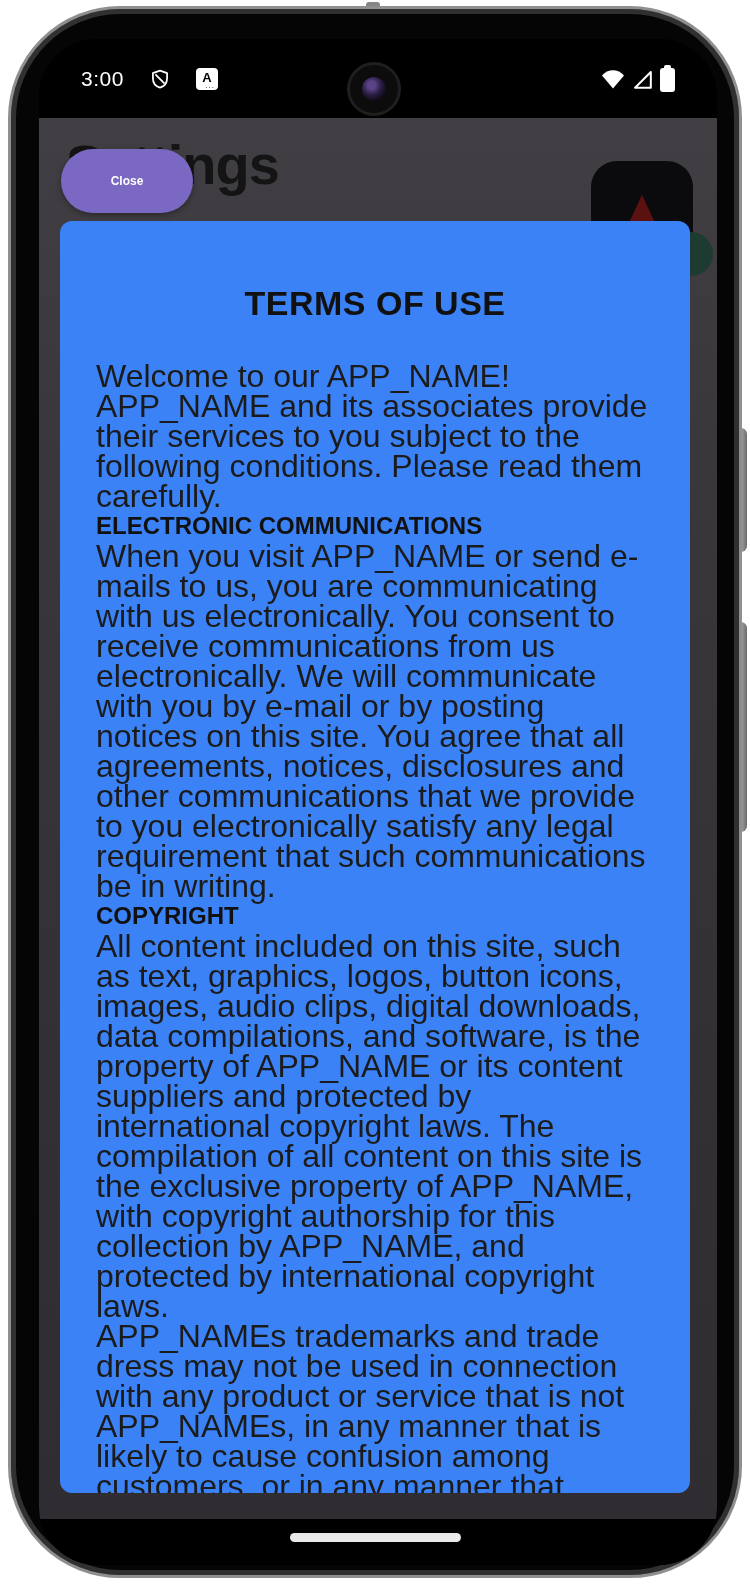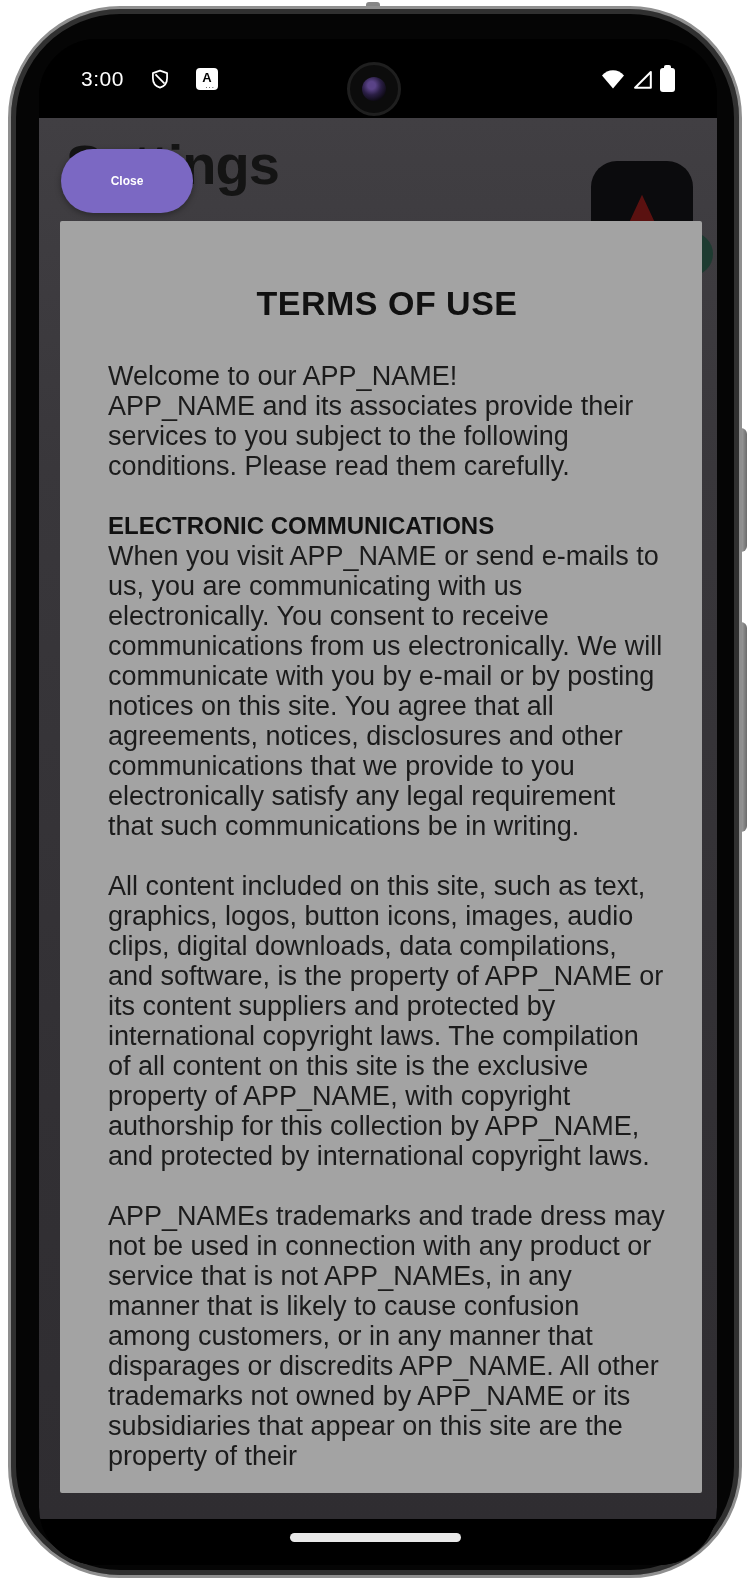--- a/index.html
+++ b/index.html
@@ -37,29 +37,29 @@
   
   .settings-layer{position:absolute;left:0;top:79px;width:100%;height:1401px;
     background:linear-gradient(180deg,#413f43 0%,#39373b 25%,#323034 70%,#2f2d31 100%);}
   .settings-title{position:absolute;left:27px;top:14px;font-size:56px;font-weight:700;
     color:#141414;letter-spacing:-1px;}
   .app-icon{position:absolute;left:552px;top:43px;width:102px;height:114px;border-radius:26px;
     background:#0b0b0d;display:flex;align-items:center;justify-content:center;}
   .app-badge{position:absolute;left:630px;top:114px;width:44px;height:44px;border-radius:50%;
     background:#1e3b31;}
   
-  .modal{position:absolute;left:21px;top:182px;width:630px;height:1272px;background:#a3a3a3;
-    border-radius:2px;overflow:hidden;z-index:5;padding-left:12px;}
+  .modal{position:absolute;left:21px;top:182px;width:630px;height:1272px;background:#3b82f6;
+    border-radius:12px;overflow:hidden;z-index:5;}
   .modal-inner{box-sizing:border-box;padding:60px 36px 0 36px;color:#1b1b1b;}
   .terms-title{text-align:center;font-size:34px;font-weight:800;color:#111;
     letter-spacing:.5px;margin:0 0 36px 0;line-height:44px;}
-  .section{margin-top:30px;}
+  .section{}
   .section.first{margin-top:0;}
   .section .heading{font-size:24px;font-weight:700;line-height:30px;color:#111;}
-  .section .body{font-size:27px;font-weight:400;line-height:30px;white-space:pre-line;}
+  .section .body{font-size:32px;font-weight:400;line-height:30px;white-space:pre-line;}
   .close-btn{position:absolute;left:22px;top:110px;width:132px;height:64px;border:none;
     background:#7b68c3;border-radius:32px;color:#fff;font-size:12px;font-weight:700;
     font-family:"Liberation Sans",sans-serif;z-index:6;cursor:pointer;
     box-shadow:0 2px 6px rgba(0,0,0,.35);}
   
   .navbar{position:absolute;left:0;top:1480px;width:100%;height:46px;background:#000;}
   .home-pill{position:absolute;left:251px;top:14px;width:171px;height:9px;border-radius:5px;
     background:#e9e9e9;}
   .icon-svg{display:block;}
 </style>
@@ -121,20 +121,21 @@
         <div id="terms-sections">
             <div class="section first">
               <div class="body">Welcome to our APP_NAME!
 APP_NAME and its associates provide their services to you subject to the following conditions. Please read them carefully.</div>
             </div>
             <div class="section">
               <div class="heading">ELECTRONIC COMMUNICATIONS</div>
               <div class="body">When you visit APP_NAME or send e-mails to us, you are communicating with us electronically. You consent to receive communications from us electronically. We will communicate with you by e-mail or by posting notices on this site. You agree that all agreements, notices, disclosures and other communications that we provide to you electronically satisfy any legal requirement that such communications be in writing.</div>
             </div>
             <div class="section">
+              <div class="heading">COPYRIGHT</div>
               <div class="body">All content included on this site, such as text, graphics, logos, button icons, images, audio clips, digital downloads, data compilations, and software, is the property of APP_NAME or its content suppliers and protected by international copyright laws. The compilation of all content on this site is the exclusive property of APP_NAME, with copyright authorship for this collection by APP_NAME, and protected by international copyright laws.</div>
             </div>
             <div class="section">
               <div class="body">APP_NAMEs trademarks and trade dress may not be used in connection with any product or service that is not APP_NAMEs, in any manner that is likely to cause confusion among customers, or in any manner that disparages or discredits APP_NAME. All other trademarks not owned by APP_NAME or its subsidiaries that appear on this site are the property of their</div>
             </div>
           </div>
       </div>
     </div>
 
     <button class="close-btn">Close</button>

